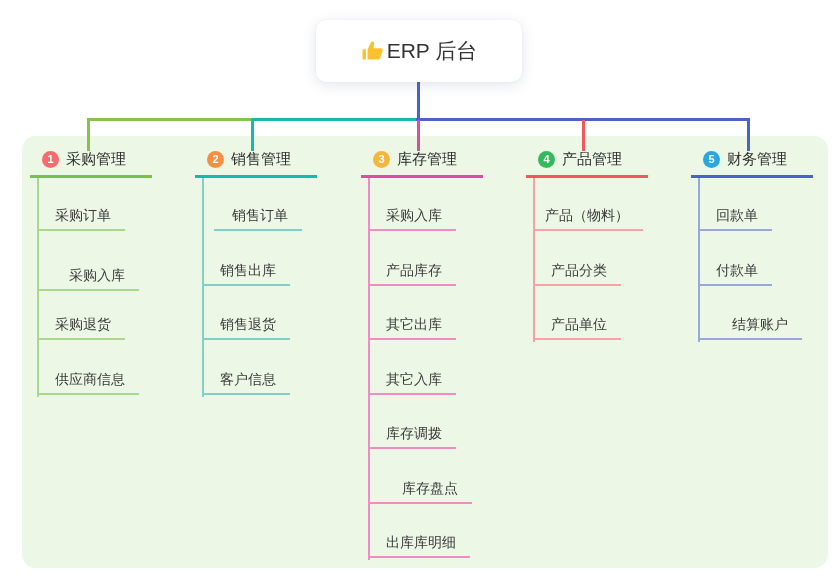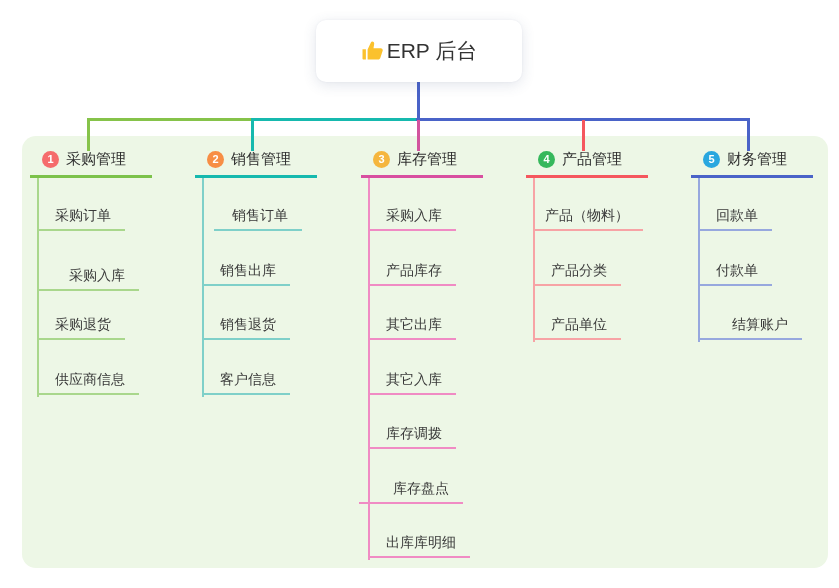--- a/index.html
+++ b/index.html
@@ -87,21 +87,21 @@
       <div class="leaf" style="left: 202px; top: 366.5px; border-bottom-color: rgb(127, 208, 201);">客户信息</div>
       <div class="branch-header" style="left: 361px; top: 150px; border-bottom-color: rgb(216, 79, 160);">
         <span class="badge" style="background: rgb(245, 182, 62);">3</span>
         <span>库存管理</span>
       </div>
       <div class="leaf" style="left: 368px; top: 203px; border-bottom-color: rgb(240, 139, 196);">采购入库</div>
       <div class="leaf" style="left: 368px; top: 257.5px; border-bottom-color: rgb(240, 139, 196);">产品库存</div>
       <div class="leaf" style="left: 368px; top: 312px; border-bottom-color: rgb(240, 139, 196);">其它出库</div>
       <div class="leaf" style="left: 368px; top: 366.5px; border-bottom-color: rgb(240, 139, 196);">其它入库</div>
       <div class="leaf" style="left: 368px; top: 421px; border-bottom-color: rgb(240, 139, 196);">库存调拨</div>
-      <div class="leaf" style="left: 359px; top: 475.5px; border-bottom-color: rgb(240, 139, 196); padding-left: 34px;">库存盘点</div>
+      <div class="leaf" style="left: 368px; top: 475.5px; border-bottom-color: rgb(240, 139, 196); padding-left: 34px;">库存盘点</div>
       <div class="leaf" style="left: 368px; top: 530px; border-bottom-color: rgb(240, 139, 196);">出库库明细</div>
       <div class="branch-header" style="left: 526px; top: 150px; border-bottom-color: rgb(245, 87, 94);">
         <span class="badge" style="background: rgb(54, 184, 92);">4</span>
         <span>产品管理</span>
       </div>
       <div class="leaf" style="left: 533px; top: 203px; border-bottom-color: rgb(247, 163, 165); padding-left: 12px;">产品（物料）</div>
       <div class="leaf" style="left: 533px; top: 257.5px; border-bottom-color: rgb(247, 163, 165);">产品分类</div>
       <div class="leaf" style="left: 533px; top: 312px; border-bottom-color: rgb(247, 163, 165);">产品单位</div>
       <div class="branch-header" style="left: 691px; top: 150px; border-bottom-color: rgb(74, 99, 200);">
         <span class="badge" style="background: rgb(41, 167, 223);">5</span>

